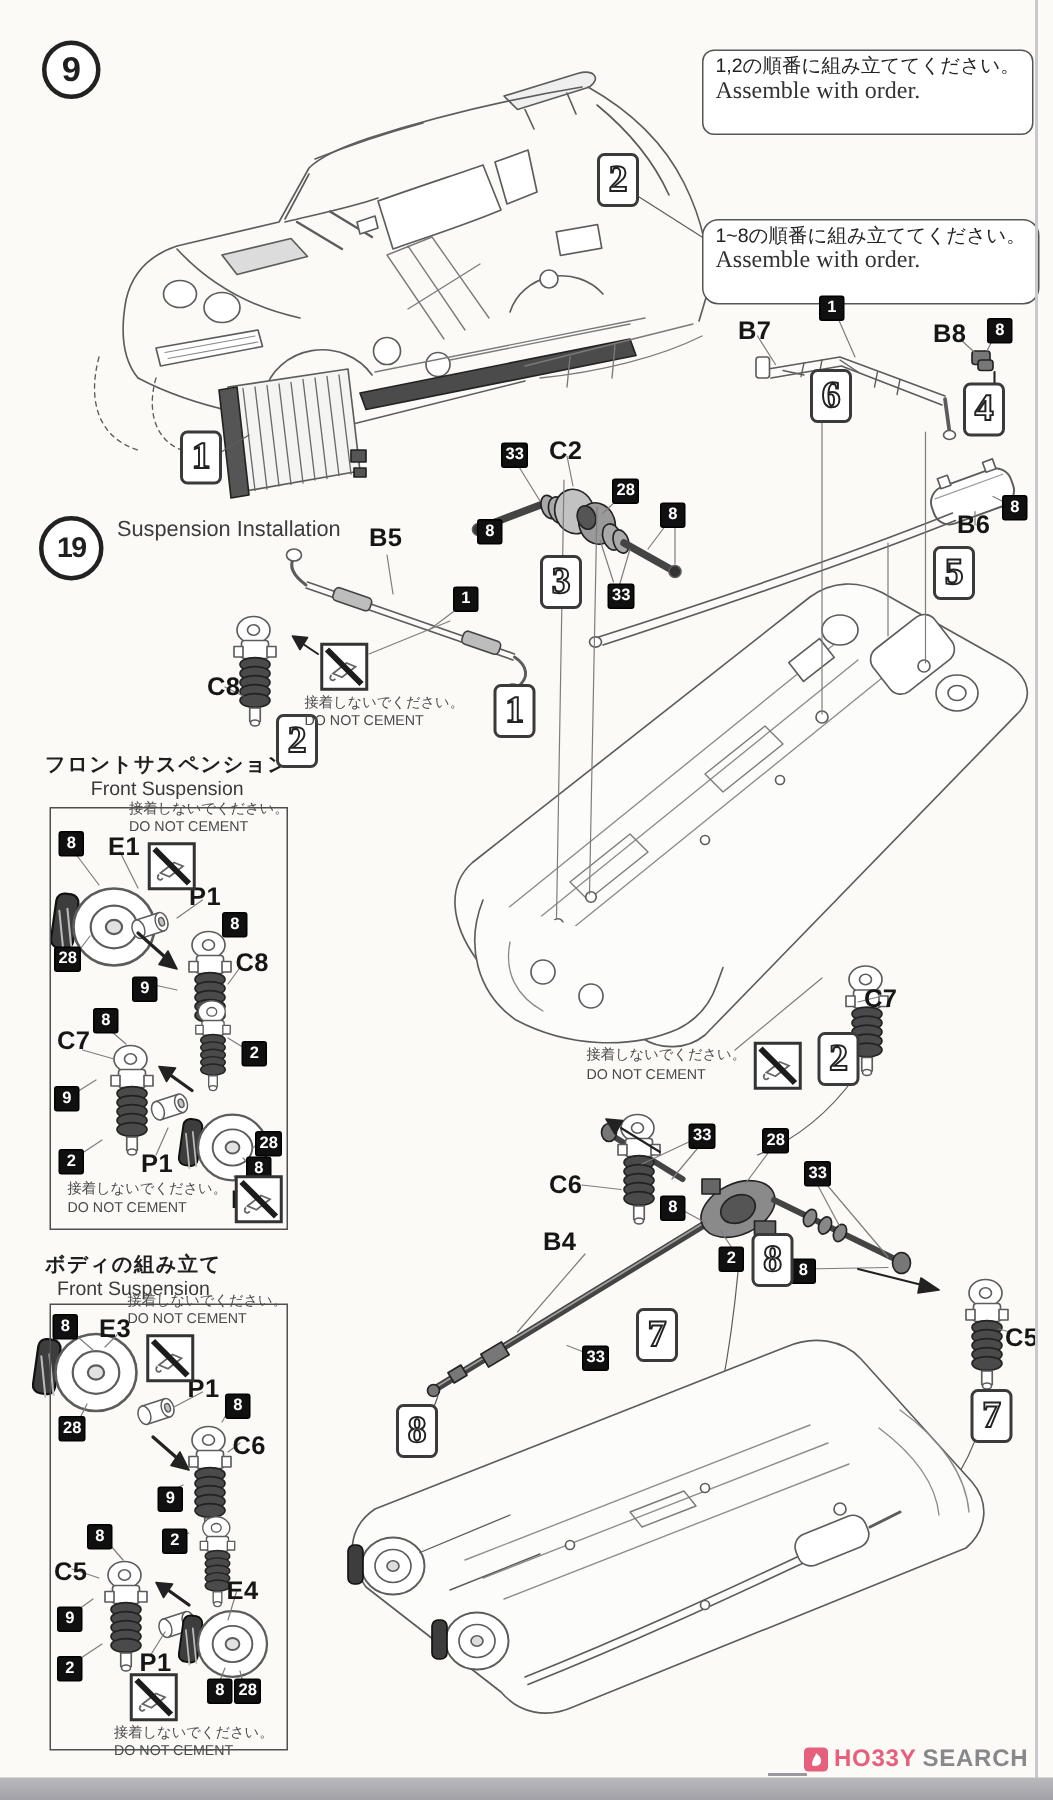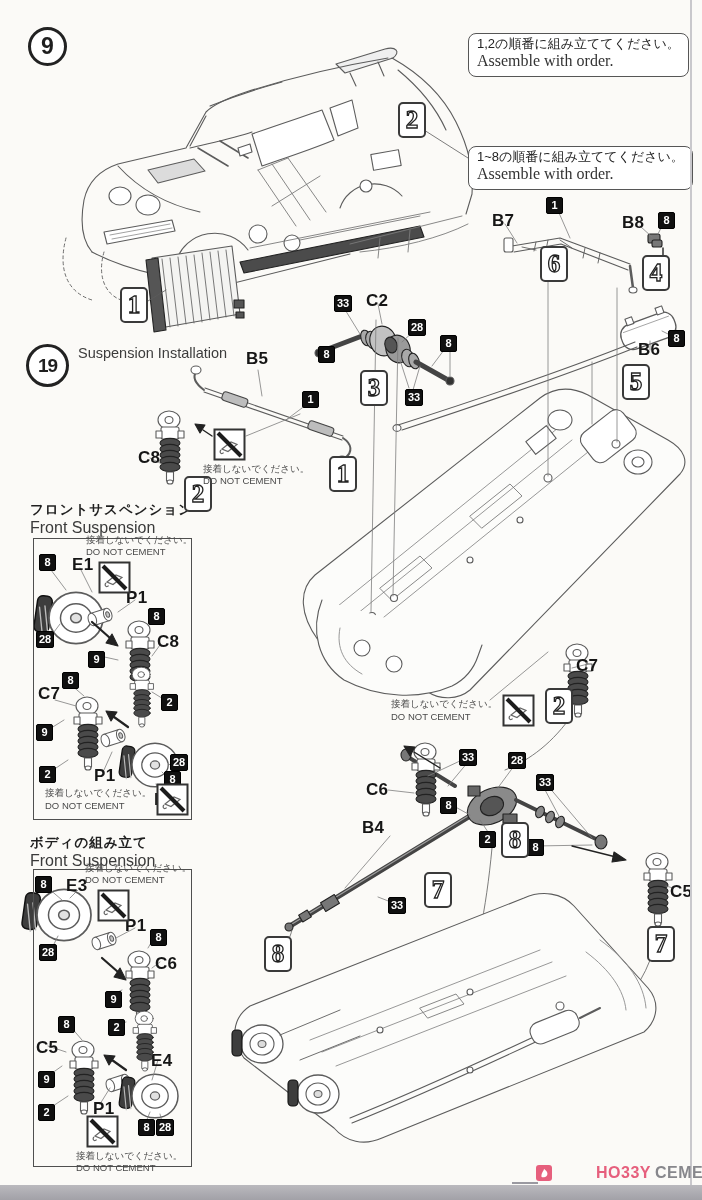--- a/index.html
+++ b/index.html
@@ -10,28 +10,28 @@
 
   
   .step{position:absolute;display:flex;align-items:flex-start;gap:9px;}
   .step-badge{border:3px solid #222;border-radius:50%;background:#fff;display:flex;align-items:center;justify-content:center;font-weight:bold;}
   .badge-9{width:33px;height:33px;font-size:23px;}
   .badge-10{width:37px;height:37px;font-size:19px;letter-spacing:-1px;}
   .step-titles .jp{font-size:15px;font-weight:bold;line-height:1.25;}
   .step-titles .en{font-size:14.5px;color:#3c3c3c;line-height:1.25;}
 
   
-  .notebox{position:absolute;border:1.6px solid #565656;border-radius:8px;background:#fff;padding:2px 8px 7px 8px;}
+  .notebox{position:absolute;border:1.6px solid #565656;border-radius:8px;background:#fff;padding:2px 8px 20px 8px;}
   .notebox .jp{font-size:13px;color:#222;line-height:1.2;}
   .notebox .en{font-family:"Liberation Serif",serif;font-size:16px;color:#333;line-height:1.1;}
 
   
   .secttitle{position:absolute;line-height:1.2;}
   .secttitle .jp{font-size:13.5px;font-weight:bold;letter-spacing:1px;}
-  .secttitle .en{font-size:16px;color:#3a3a3a;}
+  .secttitle .en{font-size:13px;color:#3a3a3a;text-align:center;}
   .sectbox{position:absolute;border:1.6px solid #4f4f4f;background:transparent;}
 
   
   .plabel{position:absolute;font-size:17px;font-weight:bold;letter-spacing:.3px;color:#161616;line-height:1;}
   .bsq{position:absolute;display:inline-flex;align-items:center;justify-content:center;
        min-width:11px;height:13px;padding:1px 2px;background:#101010;border:1px solid #000;
        border-radius:2px;color:#fff;font-size:11px;font-weight:bold;line-height:1;}
   .osq{position:absolute;width:24px;height:32px;border:2px solid #3a3a3a;border-radius:5px;background:#fff;
        display:flex;align-items:center;justify-content:center;
        font-family:"Liberation Serif",serif;font-weight:bold;font-size:25px;
@@ -44,21 +44,21 @@
   .cnote.icon-top .cicon{margin-left:10px;margin-bottom:1px;}
   .cnote.icon-bottom .cicon{margin-left:12px;margin-top:1px;}
   .cnote.icon-right{flex-direction:row;align-items:center;gap:5px;}
   .cicon{width:33px;height:33px;}
 
   
   .edge-right{position:absolute;top:0;left:690px;width:2px;height:1200px;background:#c9c8cc;}
   .bottom-bar{position:absolute;left:0;top:1185px;width:702px;height:15px;background:linear-gradient(#bab9be,#a2a1a7);}
   .logo{position:absolute;left:536px;top:1164px;display:flex;align-items:center;gap:4px;background:transparent;}
   .logo .mark{width:16px;height:16px;border-radius:3px;background:#e65f7d;display:flex;align-items:center;justify-content:center;}
-  .logo .t1{font-size:16px;font-weight:bold;color:#e65f7d;letter-spacing:.5px;margin-left:40px;}
+  .logo .t1{font-size:16px;font-weight:bold;color:#e65f7d;letter-spacing:.5px;}
   .logo .t2{font-size:16px;font-weight:bold;color:#87878c;letter-spacing:.5px;}
   .logo-rule{position:absolute;left:512px;top:1182px;width:26px;height:2px;background:#9a99a0;}
 </style>
 </head>
 <body>
 
 <div class="page">
 
   <svg class="linework" width="702" height="1200" viewBox="0 0 702 1200" fill="none" stroke="#5c5c5c" stroke-width="1.1" stroke-linecap="round" stroke-linejoin="round">
     <defs>
@@ -323,21 +323,21 @@
     <div class="step-badge badge-10">19</div>
     <div class="step-titles">
       <div class="en">Suspension Installation</div>
     </div>
   </div>
 
   <div class="notebox" style="left:468px;top:33px;">
     <div class="jp">1,2の順番に組み立ててください。</div>
     <div class="en">Assemble with order.</div>
   </div>
-  <div class="notebox" style="left:468px;top:146px;">
+  <div class="notebox" style="left:468px;top:146px;border-radius:11px;">
     <div class="jp">1~8の順番に組み立ててください。</div>
     <div class="en">Assemble with order.</div>
   </div>
 
   <div class="secttitle" style="left:30px;top:502px;">
     <div class="jp">フロントサスペンション</div>
     <div class="en">Front Suspension</div>
   </div>
   <div class="sectbox" style="left:33px;top:538px;width:157px;height:280px;"></div>
 
@@ -496,15 +496,15 @@
   <div class="edge-right"></div>
   <div class="logo-rule"></div>
   <div class="bottom-bar"></div>
   <div class="logo">
     <div class="mark">
       <svg width="12" height="12" viewBox="0 0 14 14">
           <path d="M4,11 C4,6 7,4.5 7,2 C9,4 11,5 11,8 C11,10.5 9,12 7,12 C5.5,12 4,12 4,11 Z" fill="#fff"></path>
         </svg>
     </div>
     <span class="t1">HO33Y</span>
-    <span class="t2">CEMENT</span>
+    <span class="t2">SEARCH</span>
   </div>
 </div>
 
 </body></html>

